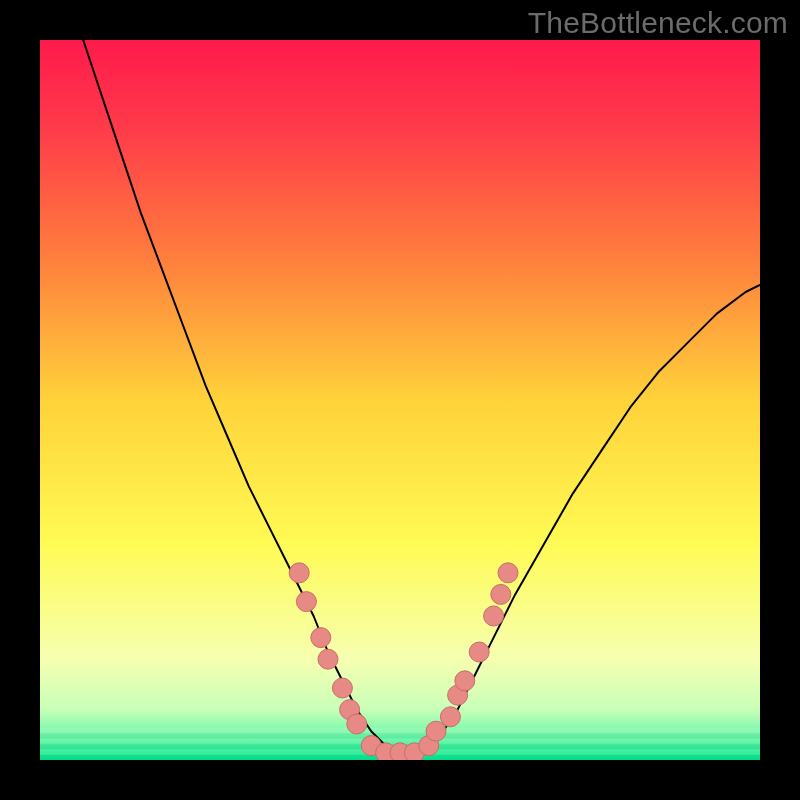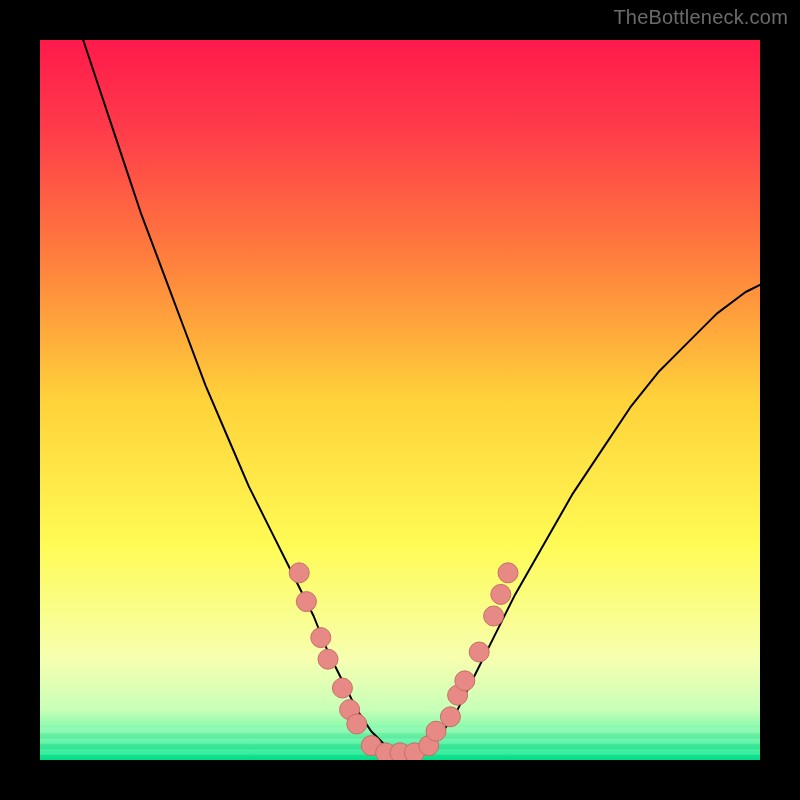--- a/index.html
+++ b/index.html
@@ -3,21 +3,21 @@
 <meta charset="utf-8">
 <style>
   * { margin: 0; padding: 0; box-sizing: border-box; }
   html, body { width: 800px; height: 800px; overflow: hidden; background: #000; }
   .container { position: relative; width: 800px; height: 800px; }
   .watermark {
     position: absolute;
     top: 6px;
     right: 12px;
     font-family: Arial, Helvetica, sans-serif;
-    font-size: 20px;
+    font-size: 30px;
     color: #6b6b6b;
     z-index: 10;
     letter-spacing: 0.2px;
   }
   .chart-box {
     position: absolute;
     left: 40px;
     top: 40px;
     width: 720px;
     height: 720px;

